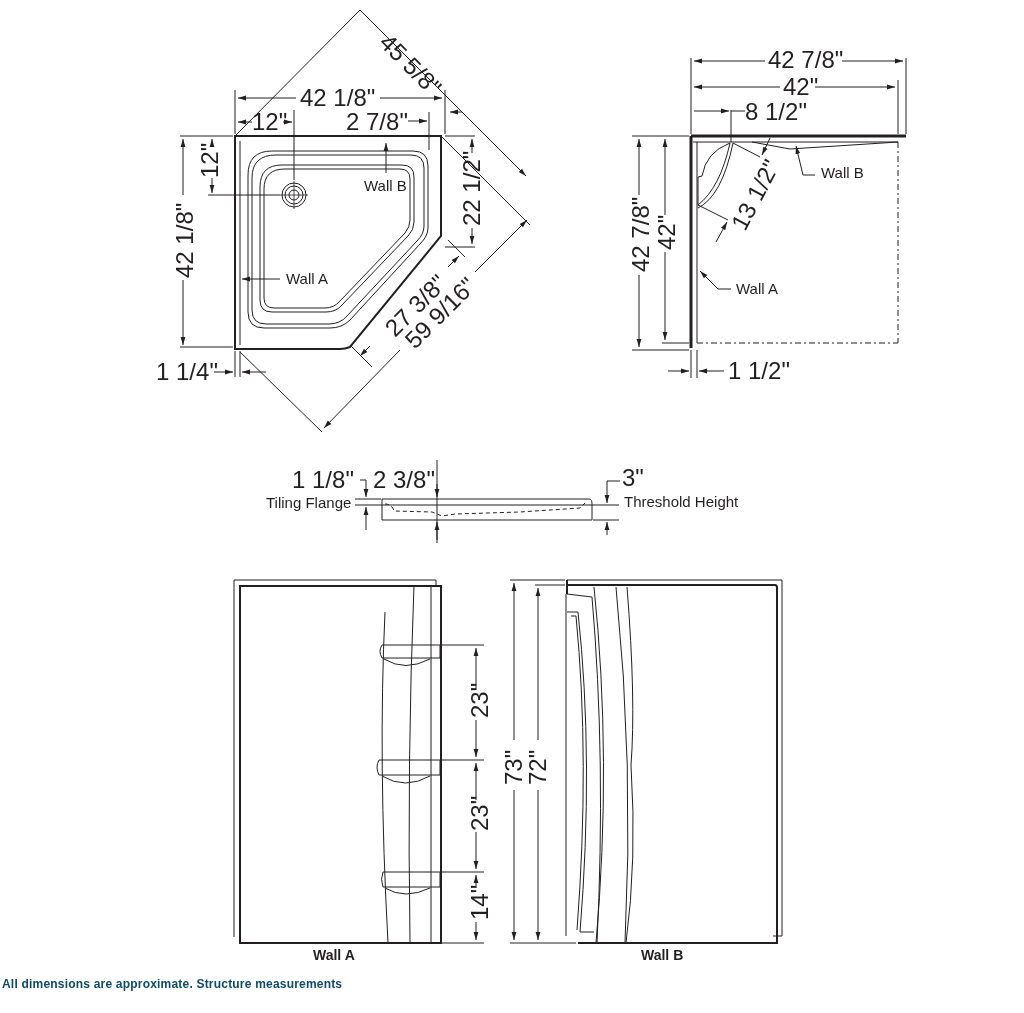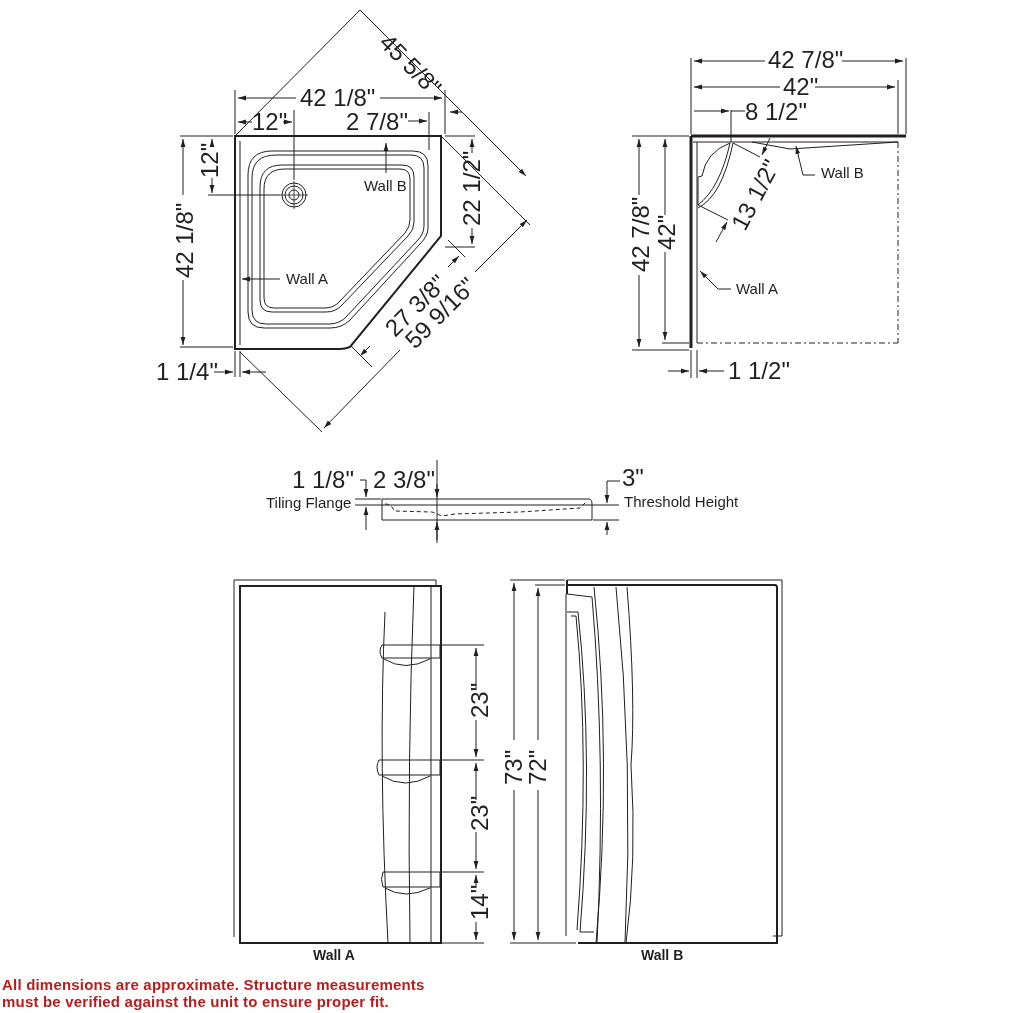--- a/index.html
+++ b/index.html
@@ -7,21 +7,21 @@
   svg { position: absolute; left: 0; top: 0; }
   .ln { stroke: #231f20; fill: none; stroke-width: 1; }
   .ln2 { stroke: #231f20; fill: none; stroke-width: 2; }
   .ln3 { stroke: #231f20; fill: none; stroke-width: 3; }
   .thin { stroke: #231f20; fill: none; stroke-width: 0.8; }
   .dash { stroke: #231f20; fill: none; stroke-width: 1; stroke-dasharray: 6 3 2 3; }
   .dash2 { stroke: #231f20; fill: none; stroke-width: 1; stroke-dasharray: 4 3; }
   .dim { font-family: "Liberation Sans Narrow", "Liberation Sans", sans-serif; font-size: 24px; fill: #231f20; }
   .lbl { font-family: "Liberation Sans", sans-serif; font-size: 15px; fill: #231f20; }
   .cap { font-family: "Liberation Sans", sans-serif; font-size: 14px; font-weight: bold; fill: #231f20; }
-  .note { position: absolute; left: 2px; top: 976px; font-family: "Liberation Sans", sans-serif; font-size: 15px; font-weight: bold; color: #b91c1c; line-height: 17px; letter-spacing: 0.2px; }
+  .note { position: absolute; left: 2px; top: 976px; font-family: "Liberation Sans", sans-serif; font-size: 12px; font-weight: bold; color: #0c4a6e; line-height: 17px; letter-spacing: 0.2px; }
   .note span { display: block; }
 </style>
 </head>
 <body>
 
 <svg width="1024" height="1013" viewBox="0 0 1024 1013">
   <defs>
     <marker id="ar" viewBox="0 0 10 10" refX="10" refY="5" markerWidth="8" markerHeight="8" orient="auto-start-reverse">
       <path d="M0,2 L10,5 L0,8 z" fill="#231f20"></path>
     </marker>
@@ -250,14 +250,13 @@
     <text class="dim" transform="translate(522,785) rotate(-90)">73"</text>
     <line class="ln" x1="538" y1="588" x2="538" y2="740" marker-start="url(#ar)"></line>
     <line class="ln" x1="538" y1="790" x2="538" y2="940" marker-end="url(#ar)"></line>
     <text class="dim" transform="translate(546,785) rotate(-90)">72"</text>
     <text class="cap" x="641" y="960">Wall B</text>
   </g>
 </svg>
 
 <div class="note">
   <span>All dimensions are approximate. Structure measurements</span>
-  <span>must be verified against the unit to ensure proper fit.</span>
 </div>
 
 </body></html>

